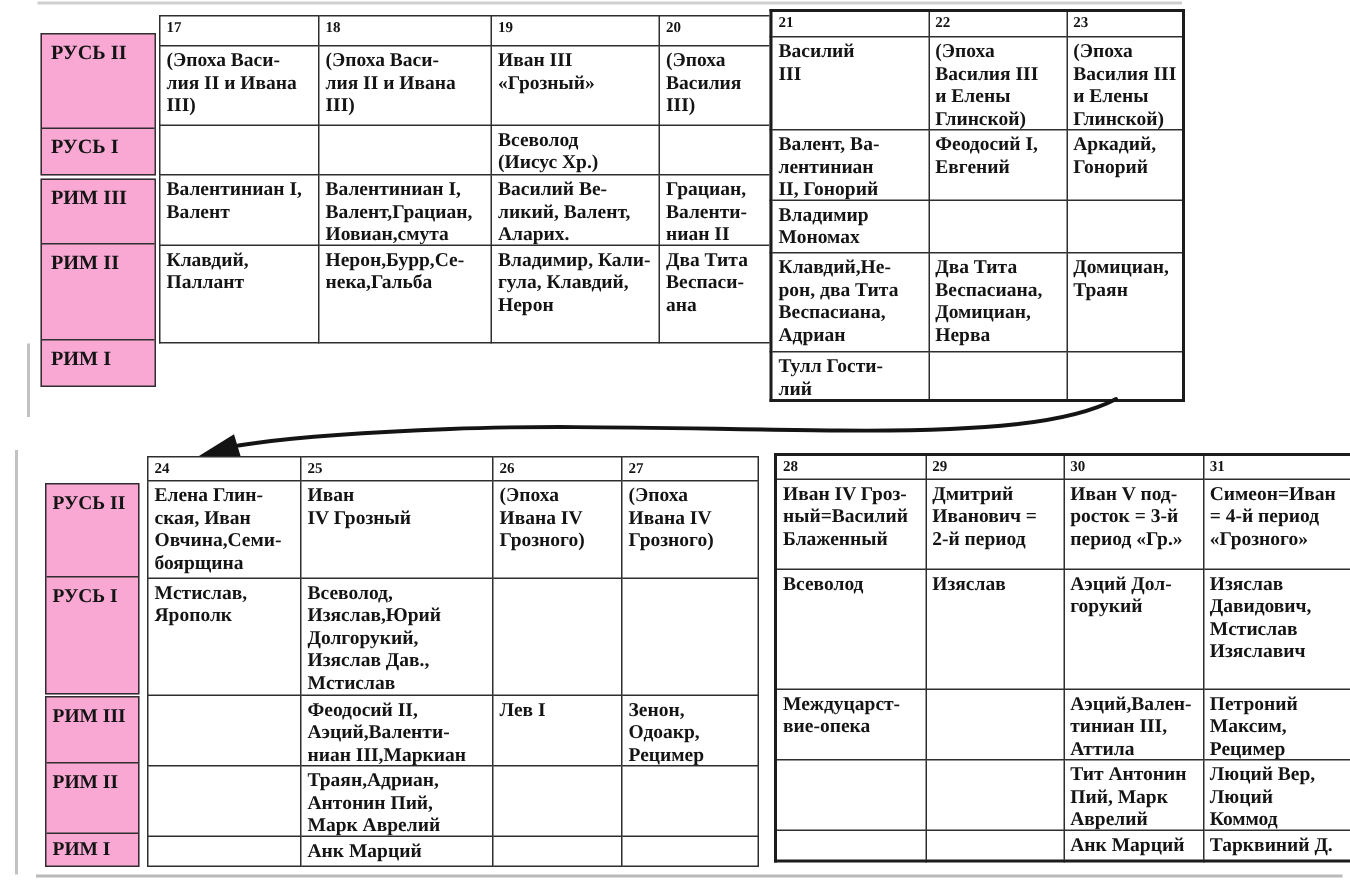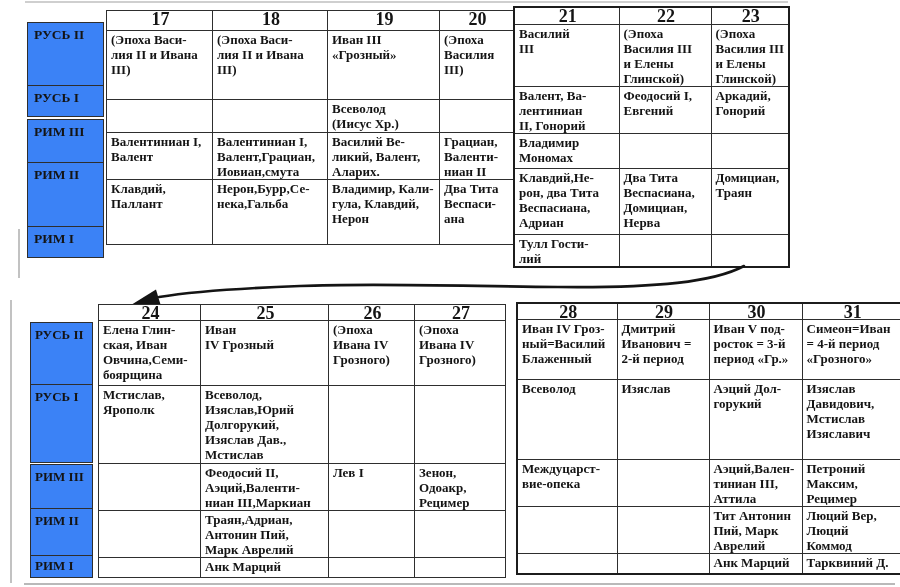--- a/index.html
+++ b/index.html
@@ -2,23 +2,23 @@
 <html><head>
 <meta charset="utf-8">
 <style>
   html,body{margin:0;padding:0;background:#fff;}
   #canvas{position:relative;width:900px;height:587px;background:#ffffff;overflow:hidden;
           font-family:"Liberation Serif","DejaVu Serif",serif;font-weight:bold;color:#141414;}
   table.blk{position:absolute;border-collapse:collapse;table-layout:fixed;background:#fff;}
   .blk td,.blk th{border:1.6px solid #2e2e2e;vertical-align:top;text-align:left;
       padding:1px 2px 0 4px;font-size:13px;line-height:15px;white-space:pre-line;
       font-weight:bold;overflow:hidden;}
-  .blk th{font-size:18px;line-height:14px;text-align:center;}
+  .blk th{font-size:10px;line-height:14px;}
   table.thick{border:2.4px solid #1c1c1c;padding-left:41px;}
-  .lblbox{position:absolute;border:1.7px solid #2e2e2e;box-sizing:border-box;background:#3b82f6;}
+  .lblbox{position:absolute;border:1.7px solid #2e2e2e;box-sizing:border-box;background:#f9a8d4;}
   .lblcell{box-sizing:border-box;border-bottom:1.7px solid #2e2e2e;padding:4px 0 0 6px;
       font-size:13.5px;line-height:15px;overflow:hidden;}
   .lblcell:last-child{border-bottom:none;}
   .artifact{position:absolute;background:#a8a8a8;}
   svg{position:absolute;left:0;top:0;pointer-events:none;}
 </style>
 </head>
 <body>
 
 <div id="canvas">
@@ -45,21 +45,21 @@
         <col style="width:112px">
         <col style="width:74px">
       </colgroup>
     <tbody>
         <tr style="height:20px">
       <th>17</th>
       <th>18</th>
       <th>19</th>
       <th>20</th>
     </tr>
-    <tr style="height:69px">
+    <tr style="height:53px">
       <td>(Эпоха Васи-
 лия II и Ивана
 III)</td>
       <td>(Эпоха Васи-
 лия II и Ивана
 III)</td>
       <td>Иван III
 «Грозный»</td>
       <td>(Эпоха
 Василия

